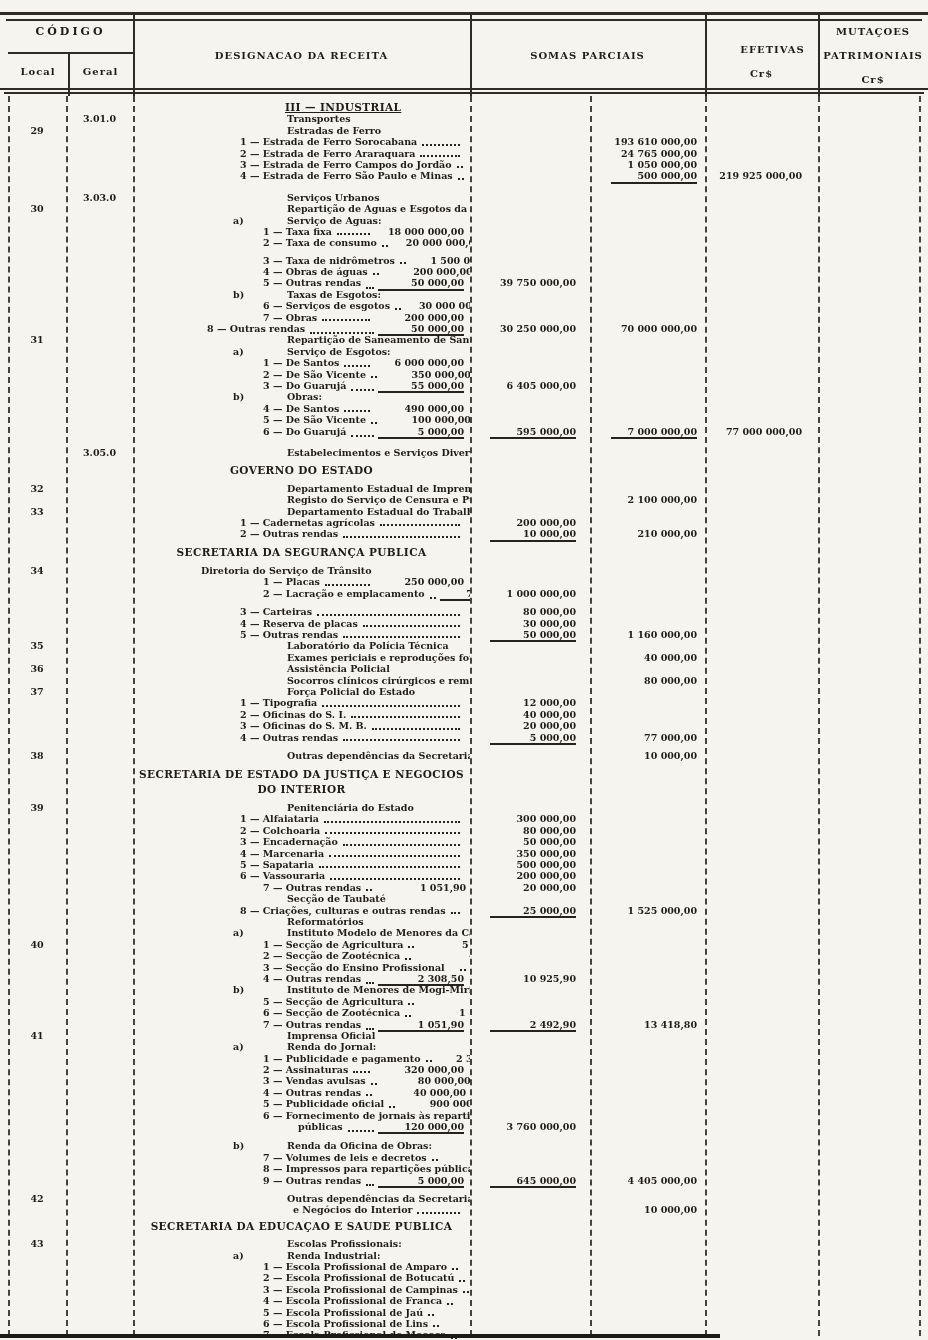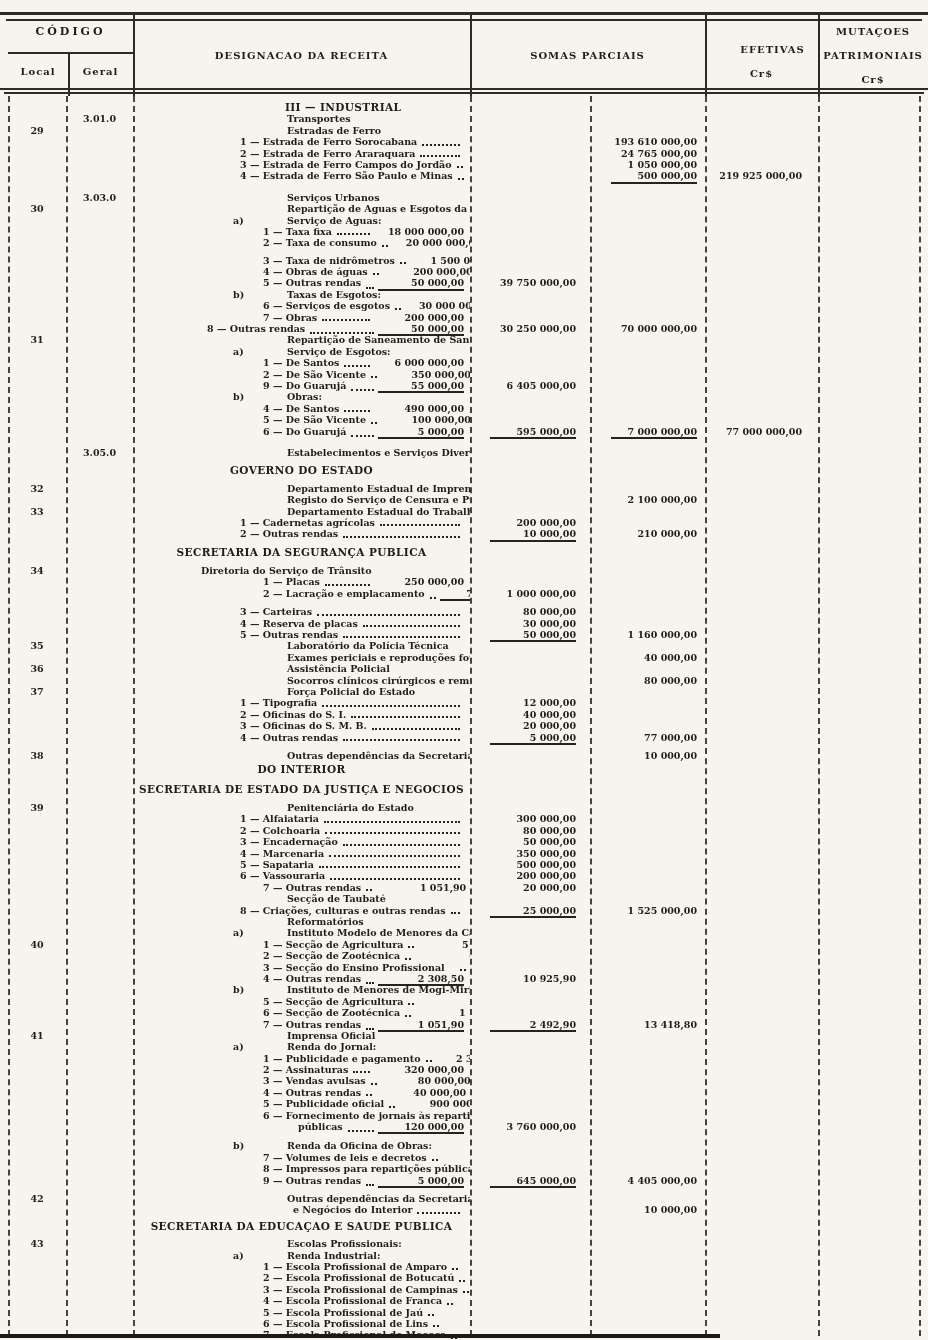--- a/index.html
+++ b/index.html
@@ -71,21 +71,21 @@
   <div class="vrule dash" style="left:8px;top:96px;height:1240px;"></div>
   <div class="vrule dash" style="left:66px;top:96px;height:1240px;"></div>
   <div class="vrule dash" style="left:133px;top:96px;height:1240px;"></div>
   <div class="vrule dash" style="left:470px;top:96px;height:1240px;"></div>
   <div class="vrule dash" style="left:590px;top:96px;height:1240px;"></div>
   <div class="vrule dash" style="left:705px;top:96px;height:1240px;"></div>
   <div class="vrule dash" style="left:818px;top:96px;height:1240px;"></div>
   <div class="vrule dash" style="left:919px;top:96px;height:1240px;"></div>
 
   <div class="tbody">
-      <div class="row" style="margin-top: 6px;">
+      <div class="row" style="margin-top: 6px; text-decoration: underline;">
         <div class="c local"></div>
         <div class="c geral"></div>
         <div class="c desig" style="padding-left: 152px;">
           <div class="t h1t">III — INDUSTRIAL</div>
         </div>
         <div class="c s1"></div>
         <div class="c s2"></div>
         <div class="c ef"></div>
         <div class="c mut"></div>
       </div>
@@ -369,21 +369,21 @@
         </div>
         <div class="c s1"></div>
         <div class="c s2"></div>
         <div class="c ef"></div>
         <div class="c mut"></div>
       </div>
       <div class="row">
         <div class="c local"></div>
         <div class="c geral"></div>
         <div class="c desig" style="padding-left: 130px;">
-          <div class="t">9 — Do Guarujá</div>
+          <div class="t">3 — Do Guarujá</div>
           <div class="dots"></div>
           <div class="amt rl">55 000,00</div>
         </div>
         <div class="c s1">
           <div class="v">6 405 000,00</div>
         </div>
         <div class="c s2"></div>
         <div class="c ef"></div>
         <div class="c mut"></div>
       </div>
@@ -734,33 +734,33 @@
         <div class="c desig" style="padding-left: 154px;">
           <div class="t">Outras dependências da Secretaria da Segurança Pública</div>
         </div>
         <div class="c s1"></div>
         <div class="c s2">
           <div class="v">10 000,00</div>
         </div>
         <div class="c ef"></div>
         <div class="c mut"></div>
       </div>
+      <div class="row" style="margin-top: 8px;">
+        <div class="c local"></div>
+        <div class="c geral"></div>
+        <div class="c desig center">SECRETARIA DE ESTADO DA JUSTIÇA E NEGÓCIOS</div>
+        <div class="c s1"></div>
+        <div class="c s2"></div>
+        <div class="c ef"></div>
+        <div class="c mut"></div>
+      </div>
       <div class="row" style="margin-top: 3px;">
         <div class="c local"></div>
         <div class="c geral"></div>
         <div class="c desig center">DO INTERIOR</div>
-        <div class="c s1"></div>
-        <div class="c s2"></div>
-        <div class="c ef"></div>
-        <div class="c mut"></div>
-      </div>
-      <div class="row" style="margin-top: 8px;">
-        <div class="c local"></div>
-        <div class="c geral"></div>
-        <div class="c desig center">SECRETARIA DE ESTADO DA JUSTIÇA E NEGÓCIOS</div>
         <div class="c s1"></div>
         <div class="c s2"></div>
         <div class="c ef"></div>
         <div class="c mut"></div>
       </div>
       <div class="row" style="margin-top: 7px;">
         <div class="c local">39</div>
         <div class="c geral"></div>
         <div class="c desig" style="padding-left: 154px;">
           <div class="t">Penitenciária do Estado</div>

